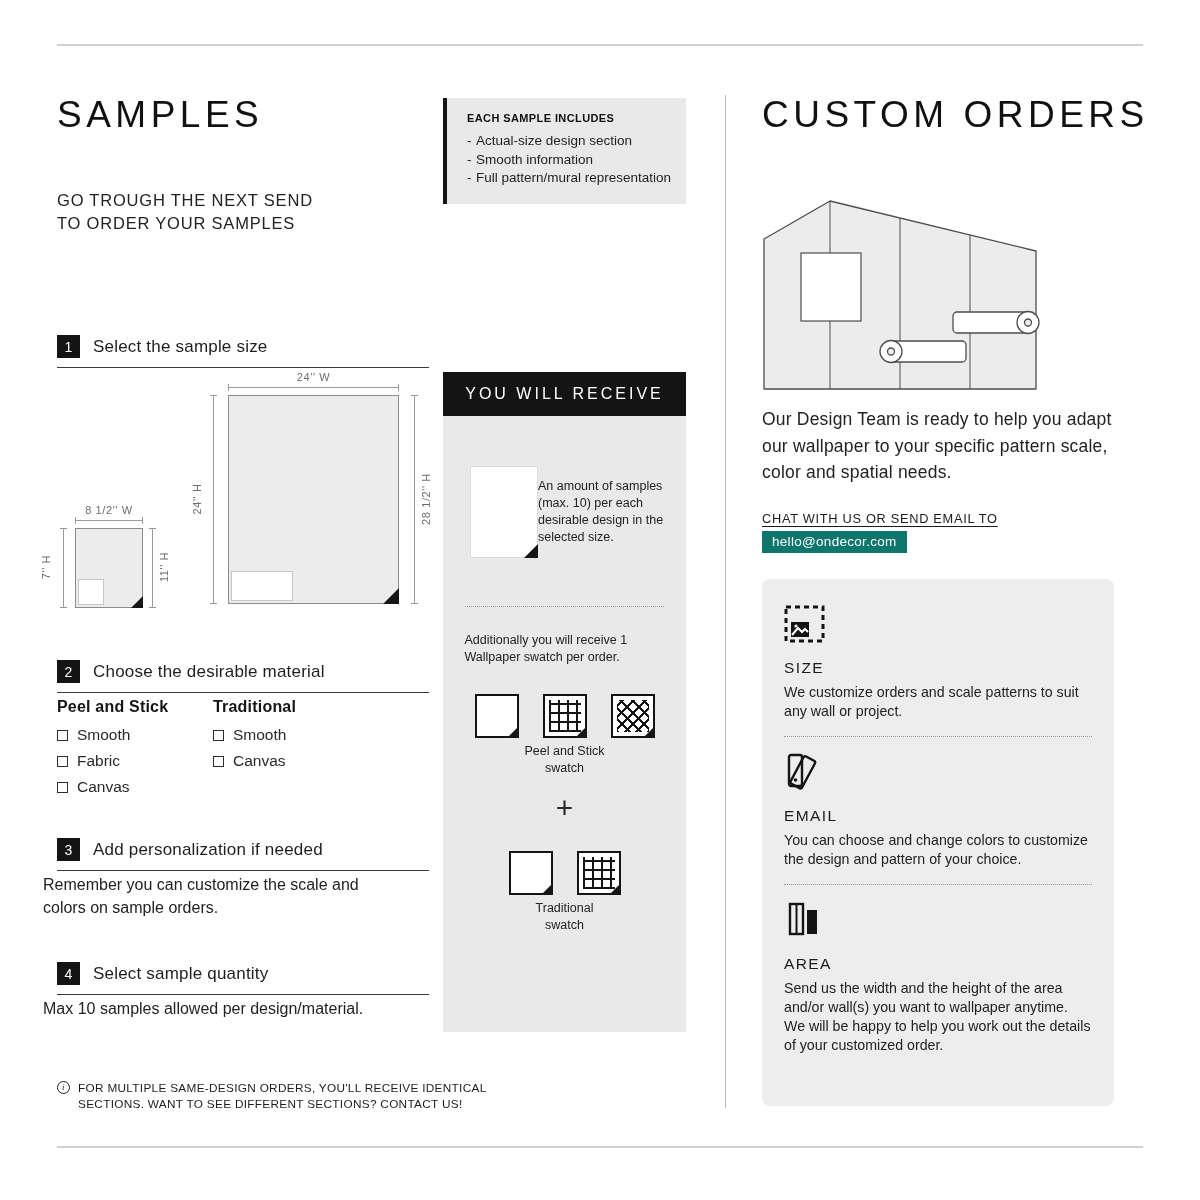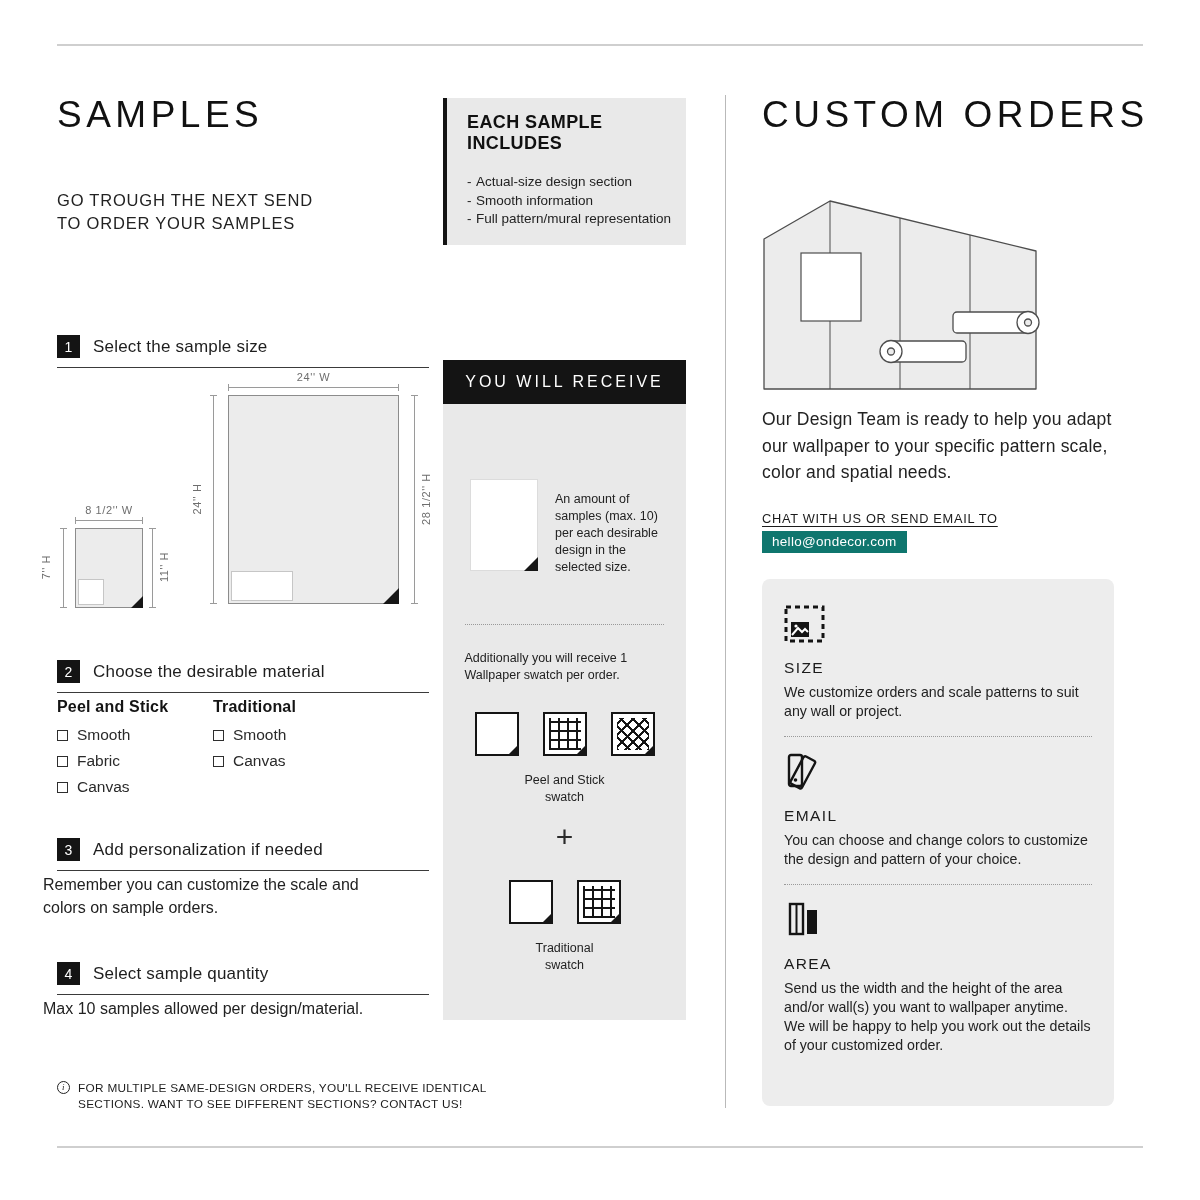--- a/index.html
+++ b/index.html
@@ -12,21 +12,21 @@
   .vdivider { position:absolute; left:725px; top:95px; width:1px; height:1013px; background:#b9b9b9; }
 
   .big-title { position:absolute; font-size:37px; font-weight:500; letter-spacing:4.5px; color:#111; white-space:nowrap; }
   .samples-title { left:57px; top:94px; }
   .custom-title { left:762px; top:94px; }
 
   .samples-subtitle { position:absolute; left:57px; top:189px; font-size:16.5px; letter-spacing:0.8px; line-height:23px; color:#222; }
 
   
   .includes { position:absolute; left:443px; top:98px; width:243px; background:#e9e9e9; border-left:4px solid #141414; padding:14px 12px 16px 20px; }
-  .includes-title { font-weight:bold; font-size:18px; letter-spacing:0.4px; color:#111; margin-bottom:19px; }
+  .includes-title { font-weight:bold; font-size:11px; letter-spacing:0.4px; color:#111; margin-bottom:8px; }
   .includes-item { font-size:13.5px; line-height:18.5px; color:#222; padding-left:9px; position:relative; }
   .includes-item::before { content:"-"; position:absolute; left:0; }
 
   
   .step { position:absolute; left:57px; width:372px; display:flex; align-items:center; gap:13px; padding-bottom:9px; border-bottom:1px solid #3a3a3a; }
   .step-num { width:23px; height:23px; background:#141414; color:#fff; font-size:14px; display:flex; align-items:center; justify-content:center; flex:0 0 auto; }
   .step-label { font-size:17px; letter-spacing:0.2px; color:#1e1e1e; white-space:nowrap; }
 
   
   .sample-rect { position:absolute; background:#ececec; border:1px solid #8c8c8c; }
@@ -52,33 +52,33 @@
   .opt { display:flex; align-items:center; gap:9px; font-size:15.5px; color:#2a2a2a; margin-bottom:8px; }
   .cb { width:11px; height:11px; border:1.5px solid #2e2e2e; flex:0 0 auto; }
 
   .body-text { position:absolute; left:43px; font-size:16px; line-height:23px; color:#222; }
 
   
   .footnote { position:absolute; left:57px; top:1080px; width:460px; display:flex; gap:8px; font-size:11.8px; line-height:16px; letter-spacing:0.3px; color:#1d1d1d; }
   .info-icon { width:13px; height:13px; border:1.2px solid #222; border-radius:50%; font-size:9px; line-height:11px; text-align:center; flex:0 0 auto; margin-top:1px; font-style:italic; font-family:"Liberation Serif", serif; }
 
   
-  .receive { position:absolute; left:443px; top:360px; width:243px; height:660px; background:#e9e9e9; }
+  .receive { position:absolute; left:443px; top:372px; width:243px; height:660px; background:#e9e9e9; }
   .receive-header { height:44px; background:#141414; color:#fff; display:flex; align-items:center; justify-content:center; font-size:16px; letter-spacing:3px; white-space:nowrap; }
-  .sheet-row { display:flex; gap:17px; padding:50px 20px 0 27px; align-items:flex-start;margin-top:25px; }
+  .sheet-row { display:flex; gap:0; padding:50px 20px 0 27px; align-items:flex-start; }
   .sheet { width:68px; height:92px; background:#fff; border:1px solid #dcdcdc; position:relative; flex:0 0 auto; }
   .sheet-text { font-size:12.5px; line-height:17px; color:#222; padding-top:12px; }
   .dotted { border-top:1px dotted #999; margin:48px 22px 0; }
   .additional { margin:25px auto 0; width:200px; text-align:left; font-size:12.5px; line-height:17px; color:#222; }
   .swatch-row { display:flex; justify-content:center; gap:24px; margin-top:28px; }
   .swatch { width:44px; height:44px; border:2px solid #141414; background:#fff; position:relative; }
   .swatch-fill { position:absolute; inset:4px; }
   .pattern-grid { background-image:repeating-linear-gradient(0deg,#141414 0 2px,transparent 2px 9px),repeating-linear-gradient(90deg,#141414 0 2px,transparent 2px 9px); }
   .pattern-cross { background-image:repeating-linear-gradient(45deg,#141414 0 2px,transparent 2px 8px),repeating-linear-gradient(-45deg,#141414 0 2px,transparent 2px 8px); }
-  .swatch-label { margin:16px auto 0; width:104px; text-align:center; font-size:12.5px; line-height:17px; color:#222; }
+  .swatch-label { margin:5px auto 0; width:104px; text-align:center; font-size:12.5px; line-height:17px; color:#222; }
   .swatch-label.narrow { width:80px; }
   .plus { text-align:center; font-size:30px; font-weight:400; color:#2a2a2a; margin-top:16px; line-height:30px; }
 
   
   .wall-illustration { position:absolute; left:760px; top:196px; }
   .custom-intro { position:absolute; left:762px; top:406px; width:360px; font-size:17.5px; line-height:26.5px; letter-spacing:0.2px; color:#222; }
   .chat-label { position:absolute; left:762px; top:511px; font-size:12.8px; letter-spacing:0.7px; color:#1b1b1b; text-decoration:underline; text-underline-offset:3px; white-space:nowrap; }
   .email-badge { position:absolute; left:762px; top:531px; background:#0f766e; color:#fff; font-size:13.5px; letter-spacing:0.3px; padding:3px 10px 4px; }
 
   .features { position:absolute; left:762px; top:579px; width:352px; height:527px; background:#ededed; border-radius:8px; padding:26px 22px 20px; }

